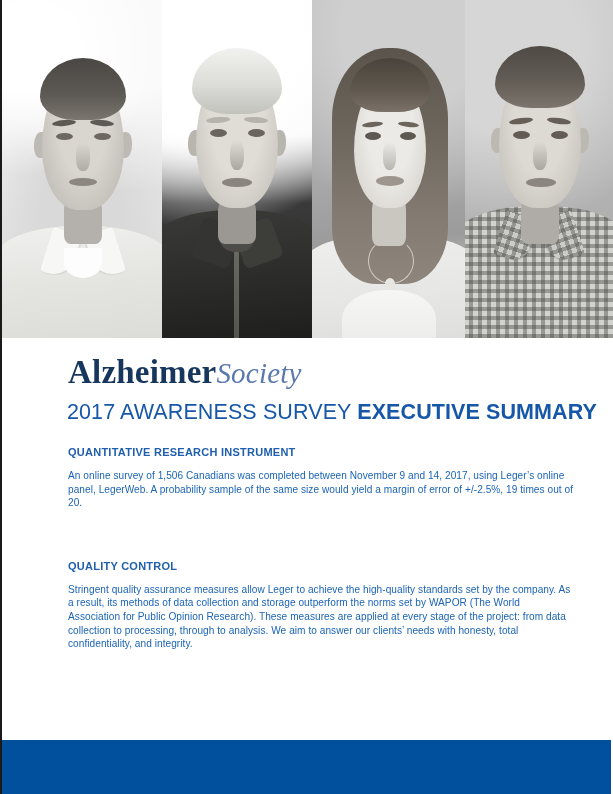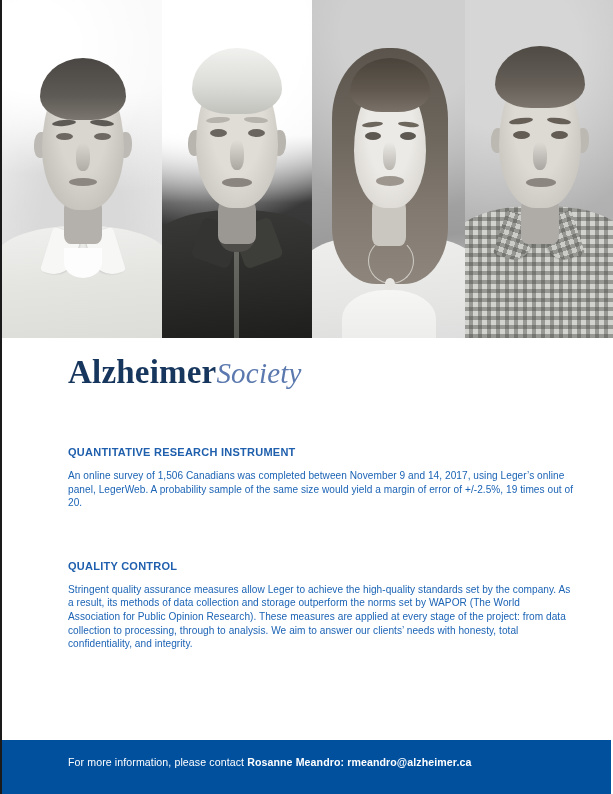--- a/index.html
+++ b/index.html
@@ -283,20 +283,23 @@
       <div class="nose" style="left:68px;top:142px;width:14px;height:28px;background:linear-gradient(180deg,rgba(176,172,166,0) 0%,#a9a5a0 100%);"></div>
       <div class="mouth" style="left:61px;top:178px;width:30px;height:9px;background:#8b867f;"></div>
     </div>
 
   </div>
 
   <div class="brand">
     <span class="brand-main">Alzheimer</span><span class="brand-sub">Society</span>
   </div>
 
+  <div class="doc-title">
+    <span class="t-reg">2017 AWARENESS SURVEY </span><span class="t-bold">EXECUTIVE SUMMARY</span>
+  </div>
 
   <div class="content">
 
     <div class="section">
       <div class="sec-head">QUANTITATIVE RESEARCH INSTRUMENT</div>
       <p class="sec-p">An online survey of 1,506 Canadians was completed between November 9 and 14, 2017, using Leger’s online panel, LegerWeb. A probability sample of the same size would yield a margin of error of +/-2.5%, 19 times out of 20.</p>
     </div>
 
     <div class="gap-a"></div>
 
@@ -306,17 +309,14 @@
     <div class="gap-b"></div>
 
     <div class="section">
       <div class="sec-head">QUALITY CONTROL</div>
       <p class="sec-p">Stringent quality assurance measures allow Leger to achieve the high-quality standards set by the company. As a result, its methods of data collection and storage outperform the norms set by WAPOR (The World Association for Public Opinion Research). These measures are applied at every stage of the project: from data collection to processing, through to analysis. We aim to answer our clients’ needs with honesty, total confidentiality, and integrity.</p>
     </div>
 
   </div>
 
   <div class="footer-bar"></div>
-  <div class="footer-text">
-    <span class="f-reg">For more information, please contact </span><span class="f-bold">Rosanne Meandro: rmeandro@alzheimer.ca</span>
-  </div>
 
 </div>
 
 </body></html>

